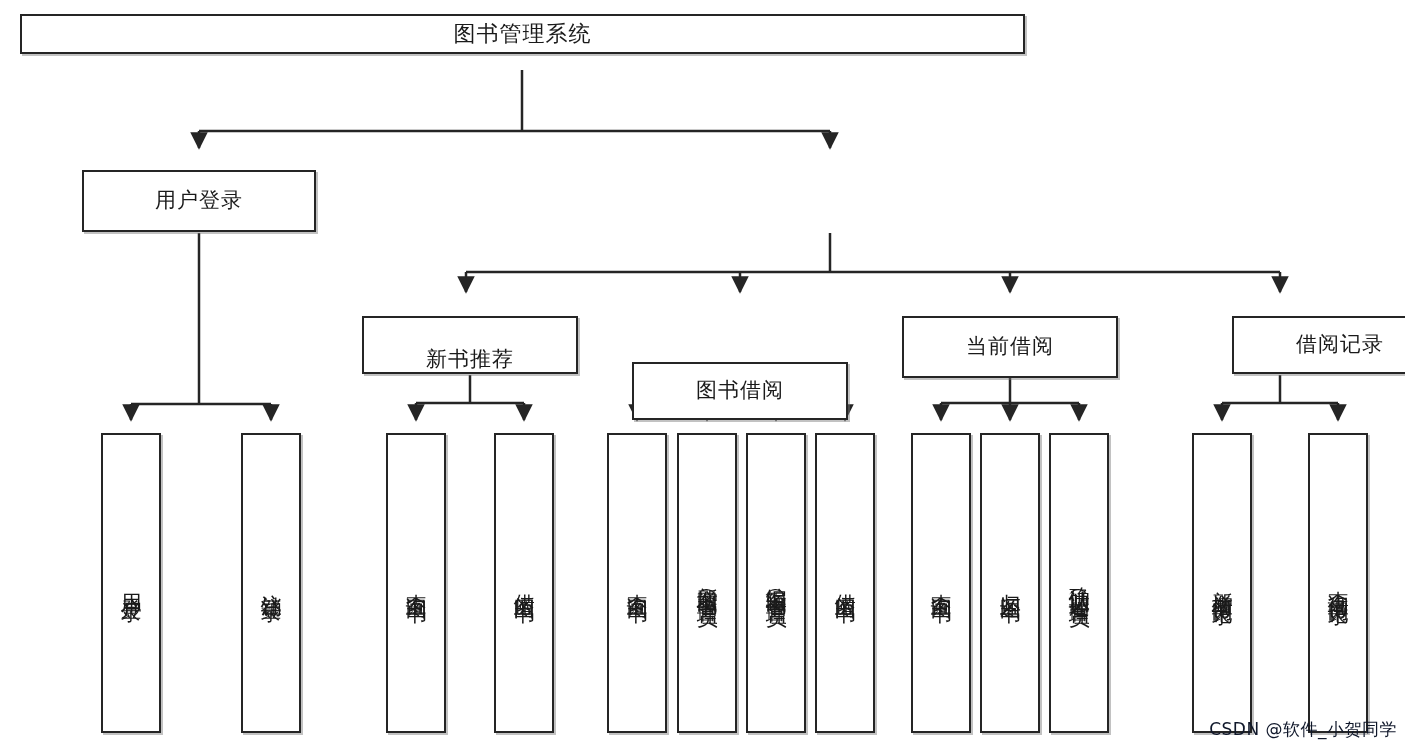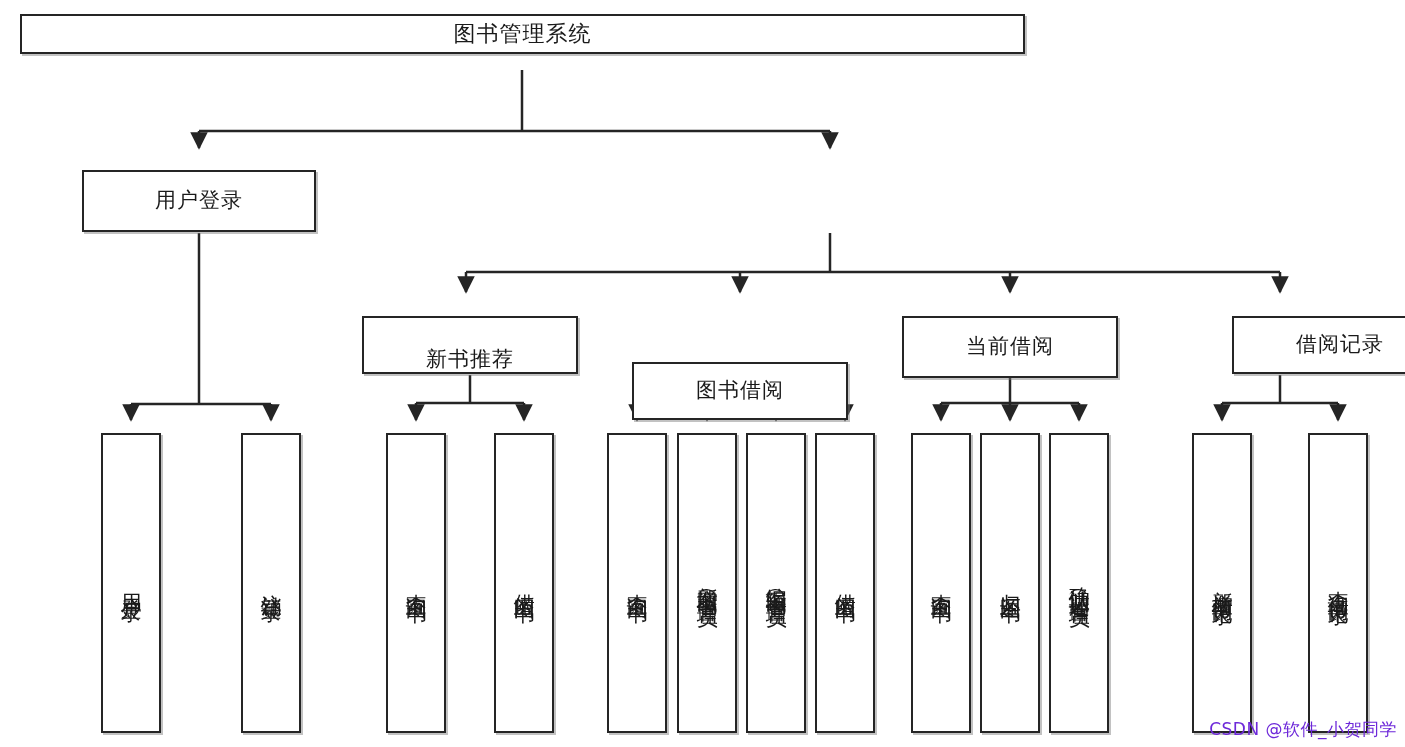--- a/index.html
+++ b/index.html
@@ -59,21 +59,21 @@
     display: block;
   }
   .node.root {
     font-size: 22px;
   }
   .watermark {
     position: absolute;
     right: 8px;
     bottom: 6px;
     font-size: 17px;
-    color: #6d28d9;
+    color: #0f172a;
     z-index: 5;
     white-space: nowrap;
     letter-spacing: 0.5px;
   }
 </style>
 </head>
 <body>
 
 <div id="canvas">
 

